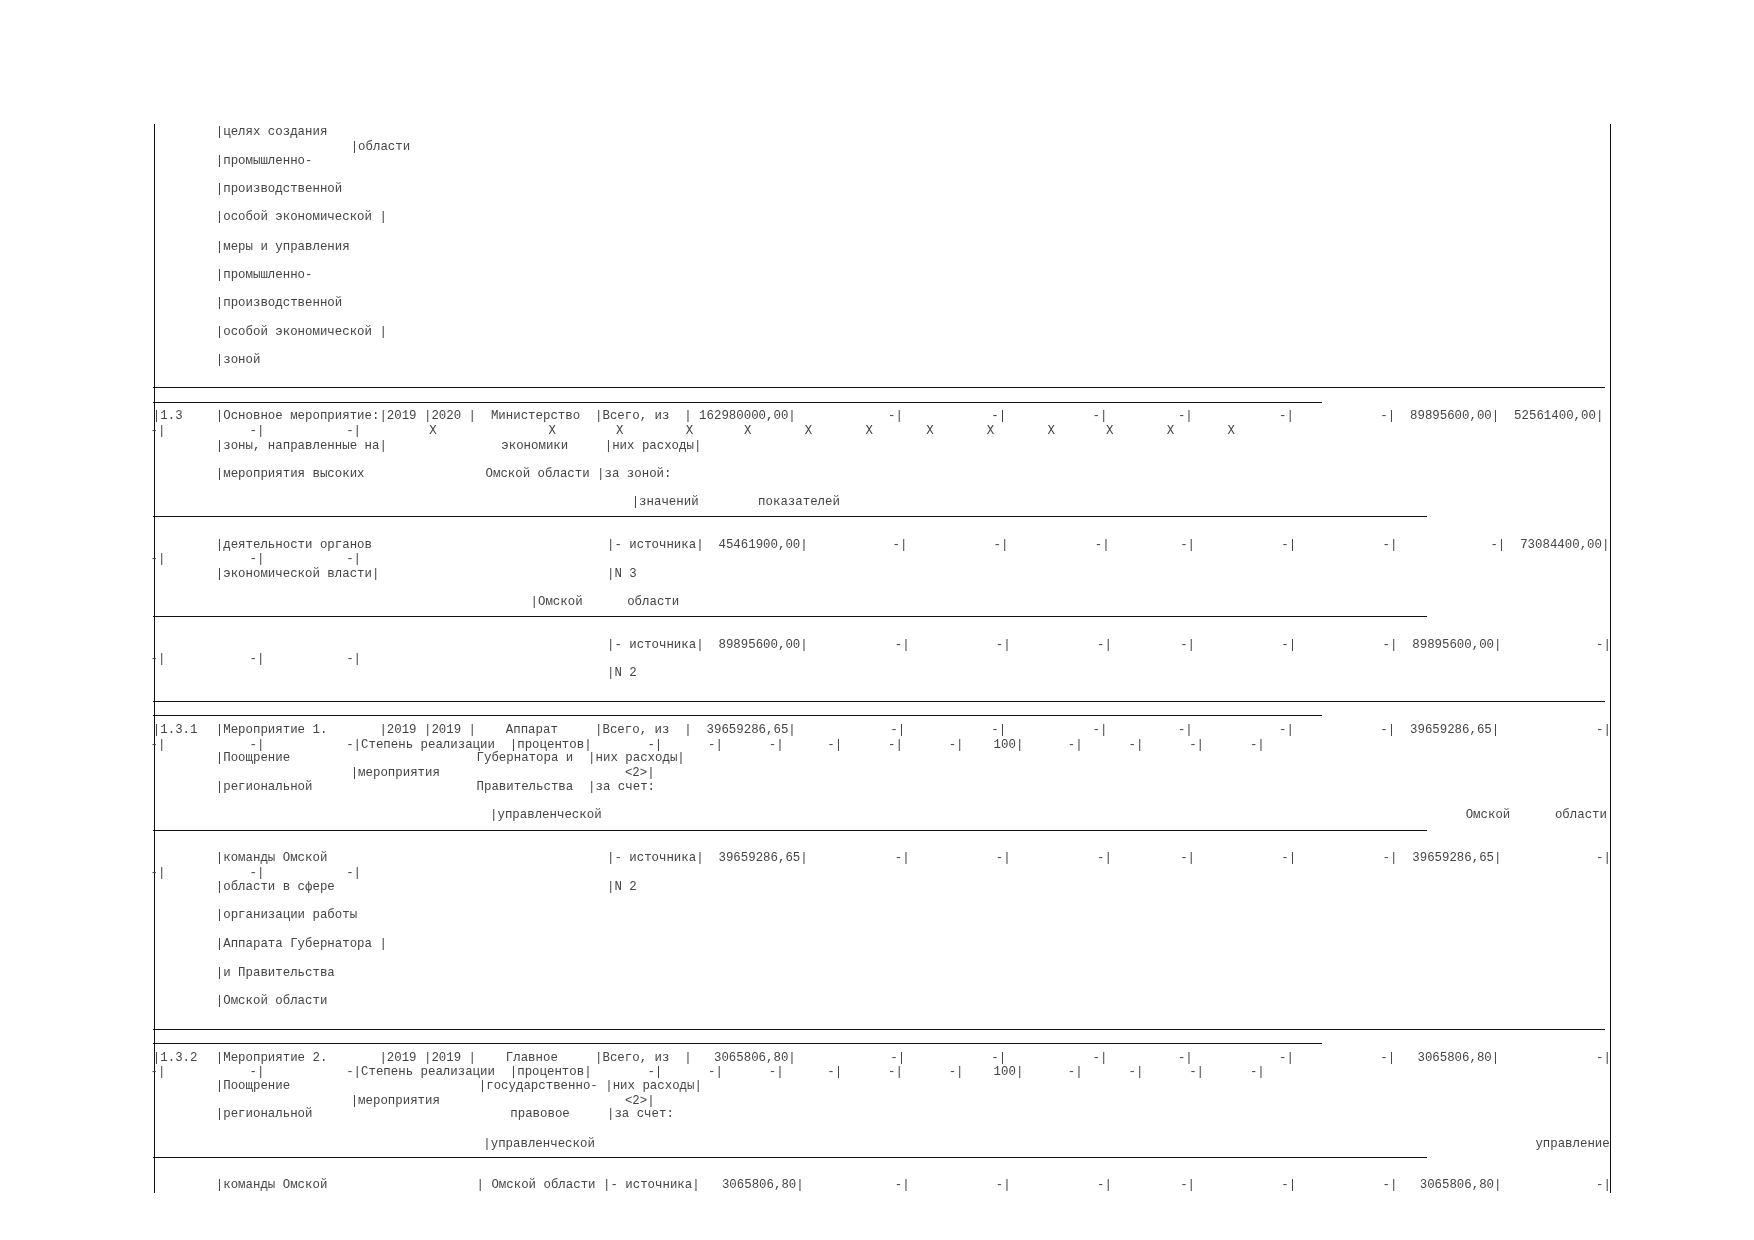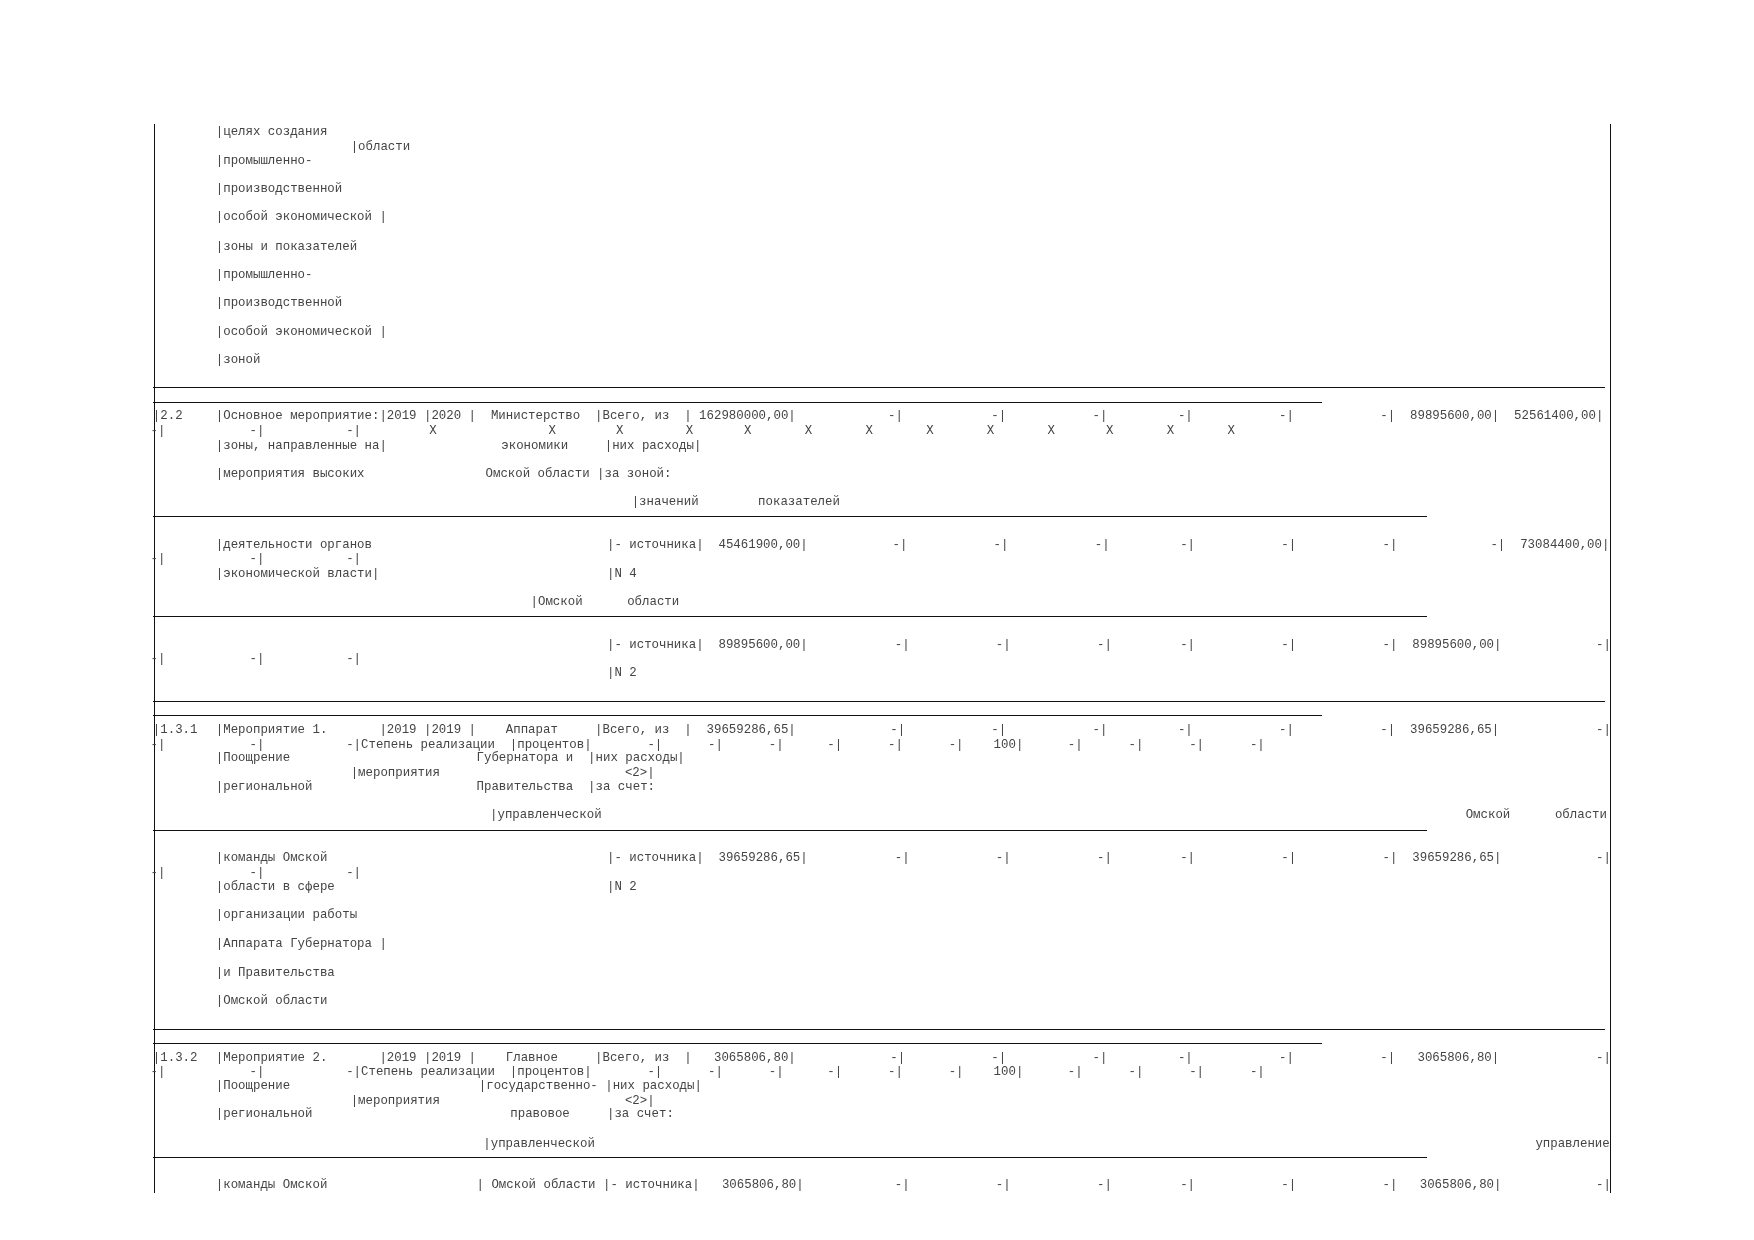--- a/index.html
+++ b/index.html
@@ -27,26 +27,26 @@
       <div class="hr" style="left: 152.864px; width: 1274.62px; top: 1149.85px;"></div>
       <div class="vb" style="left: 153.988px; top: 116.896px; height: 1068.92px;"></div>
       <div class="vb" style="left: 1609.57px; top: 116.896px; height: 1068.92px;"></div>
     </div>
   <div id="texts">
       <span class="t" style="left: 215.808px; top: 118.02px;">|целях создания</span>
       <span class="t" style="left: 350.688px; top: 132.632px;">|области</span>
       <span class="t" style="left: 215.808px; top: 147.244px;">|промышленно-</span>
       <span class="t" style="left: 215.808px; top: 175.344px;">|производственной</span>
       <span class="t" style="left: 215.808px; top: 203.444px;">|особой экономической |</span>
-      <span class="t" style="left: 215.808px; top: 232.668px;">|зоны и показателей</span>
+      <span class="t" style="left: 215.808px; top: 232.668px;">|меры и управления</span>
       <span class="t" style="left: 215.808px; top: 260.768px;">|промышленно-</span>
       <span class="t" style="left: 215.808px; top: 288.868px;">|производственной</span>
       <span class="t" style="left: 215.808px; top: 318.092px;">|особой экономической |</span>
       <span class="t" style="left: 215.808px; top: 346.192px;">|зоной</span>
-      <span class="t" style="left: 152.864px; top: 402.392px;">|2.2</span>
+      <span class="t" style="left: 152.864px; top: 402.392px;">|1.3</span>
       <span class="t" style="left: 215.808px; top: 402.392px;">|Основное мероприятие:|2019 |2020 |  Министерство  |Всего, из  | 162980000,00|</span>
       <span class="t" style="left: 887.96px; top: 402.392px;">-|</span>
       <span class="t" style="left: 991.368px; top: 402.392px;">-|</span>
       <span class="t" style="left: 1092.53px; top: 402.392px;">-|</span>
       <span class="t" style="left: 1177.95px; top: 402.392px;">-|</span>
       <span class="t" style="left: 1279.11px; top: 402.392px;">-|</span>
       <span class="t" style="left: 1380.27px; top: 402.392px;">-|  89895600,00|  52561400,00|</span>
       <span class="t" style="left: 150.616px; top: 417.004px;">-|</span>
       <span class="t" style="left: 249.528px; top: 417.004px;">-|</span>
       <span class="t" style="left: 346.192px; top: 417.004px;">-|</span>
@@ -75,21 +75,21 @@
       <span class="t" style="left: 993.616px; top: 530.528px;">-|</span>
       <span class="t" style="left: 1094.78px; top: 530.528px;">-|</span>
       <span class="t" style="left: 1180.2px; top: 530.528px;">-|</span>
       <span class="t" style="left: 1281.36px; top: 530.528px;">-|</span>
       <span class="t" style="left: 1382.52px; top: 530.528px;">-|</span>
       <span class="t" style="left: 1490.42px; top: 530.528px;">-|  73084400,00|</span>
       <span class="t" style="left: 150.616px; top: 545.14px;">-|</span>
       <span class="t" style="left: 249.528px; top: 545.14px;">-|</span>
       <span class="t" style="left: 346.192px; top: 545.14px;">-|</span>
       <span class="t" style="left: 215.808px; top: 559.752px;">|экономической власти|</span>
-      <span class="t" style="left: 606.96px; top: 559.752px;">|N 4</span>
+      <span class="t" style="left: 606.96px; top: 559.752px;">|N 3</span>
       <span class="t" style="left: 530.528px; top: 587.852px;">|Омской      области</span>
       <span class="t" style="left: 606.96px; top: 630.564px;">|- источника|  89895600,00|</span>
       <span class="t" style="left: 894.704px; top: 630.564px;">-|</span>
       <span class="t" style="left: 995.864px; top: 630.564px;">-|</span>
       <span class="t" style="left: 1097.02px; top: 630.564px;">-|</span>
       <span class="t" style="left: 1180.2px; top: 630.564px;">-|</span>
       <span class="t" style="left: 1281.36px; top: 630.564px;">-|</span>
       <span class="t" style="left: 1382.52px; top: 630.564px;">-|  89895600,00|</span>
       <span class="t" style="left: 1596.08px; top: 630.564px;">-|</span>
       <span class="t" style="left: 150.616px; top: 645.176px;">-|</span>

